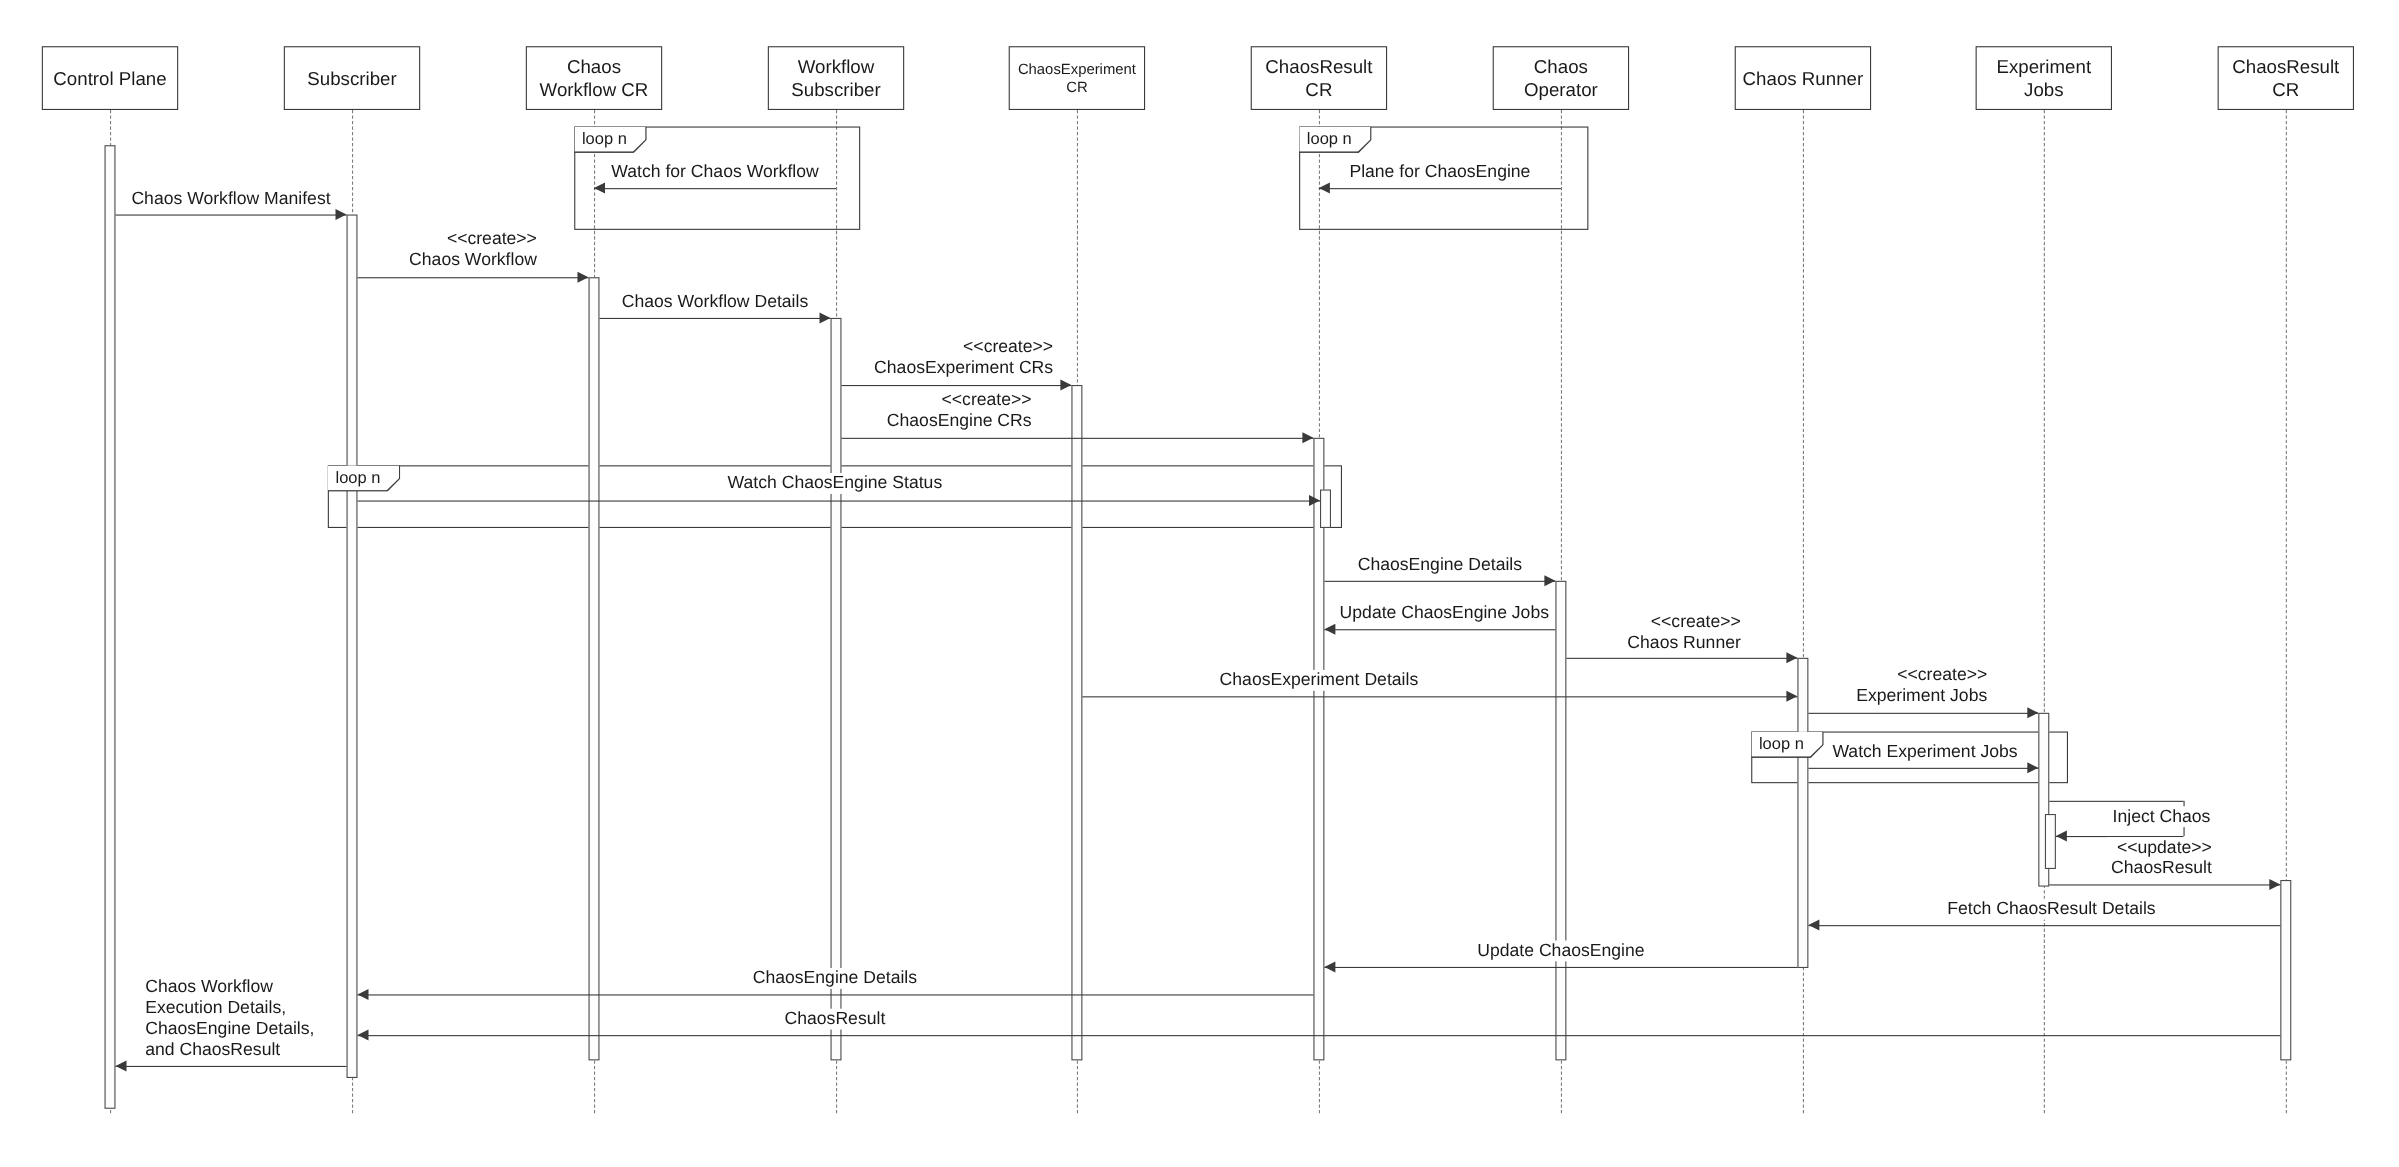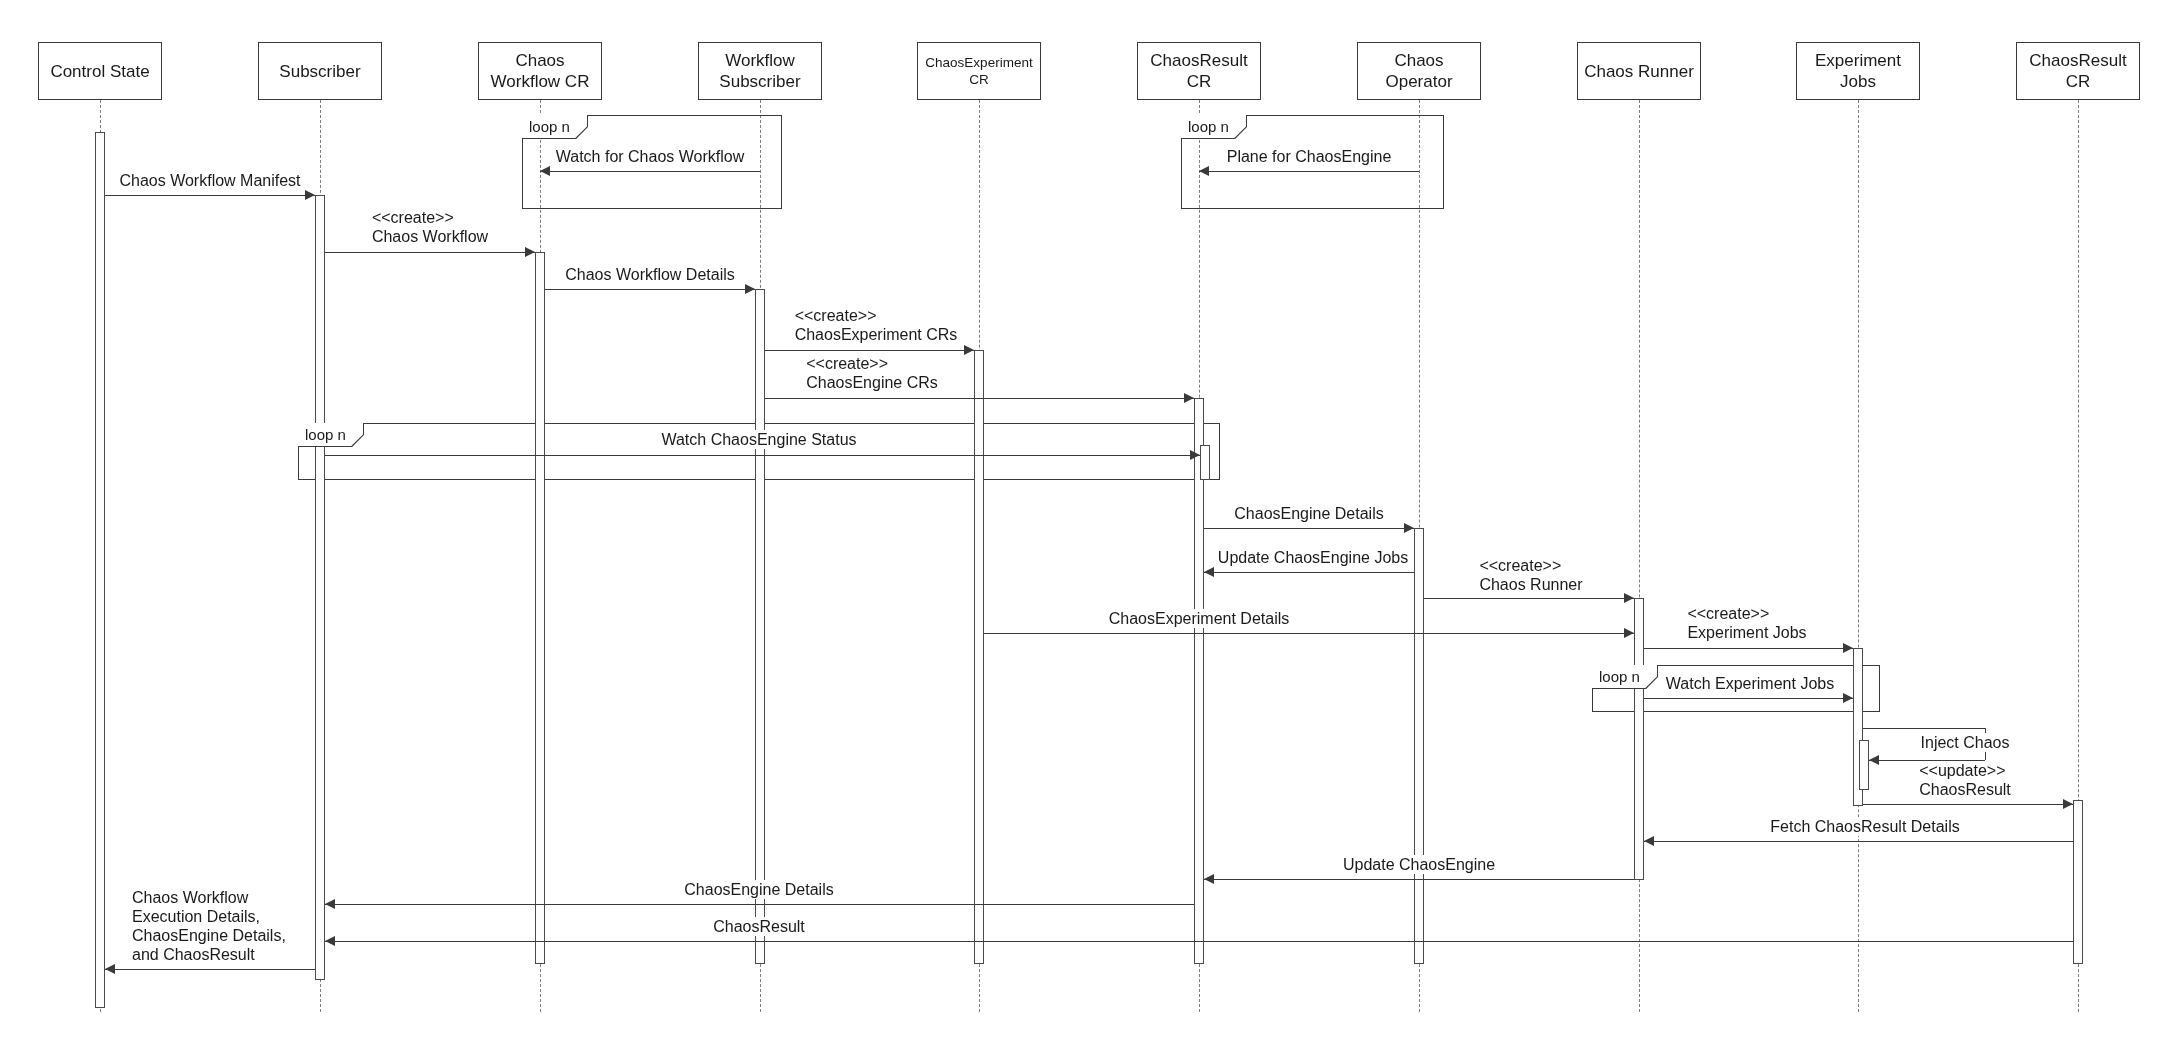--- a/index.html
+++ b/index.html
@@ -22,21 +22,21 @@
              display:flex; align-items:center; padding-left:7px; font-size:15px; }
 
   .act { position:absolute; width:10px; background:#fdfdfd; border:1px solid #4a4a4a; z-index:3; }
 
   .ln  { position:absolute; height:0; border-top:1px solid #3a3a3a; z-index:4; }
   .vln { position:absolute; width:0; border-left:1px solid #3a3a3a; z-index:4; }
   .ah  { position:absolute; width:0; height:0; border-top:5px solid transparent; border-bottom:5px solid transparent; z-index:4; }
   .ah-r { border-left:10px solid #3a3a3a; }
   .ah-l { border-right:10px solid #3a3a3a; }
 
-  .mlbl { position:absolute; transform:translateX(-50%); text-align:left; white-space:pre-line;
+  .mlbl { position:absolute; transform:translateX(-50%); text-align:right; white-space:pre-line;
           font-size:16px; line-height:19px; background:#ffffff; padding:0 4px; z-index:4; }
   .mlbl-left { position:absolute; text-align:left; white-space:pre-line;
           font-size:16px; line-height:19px; background:#ffffff; z-index:4; }
 </style>
 </head>
 <body>
 
 <div class="canvas">
 
   <div class="lifeline" style="left:100px;top:100px;height:912px"></div>
@@ -171,21 +171,21 @@
   <div class="ah ah-l" style="left:325px;top:936px"></div>
   <div class="mlbl" style="left:759px;top:917px">ChaosResult</div>
 
   <div class="ln" style="left:105px;top:969px;width:210px"></div>
   <div class="ah ah-l" style="left:105px;top:964px"></div>
   <div class="mlbl-left" style="left:132px;top:888px">Chaos Workflow
 Execution Details,
 ChaosEngine Details,
 and ChaosResult</div>
 
-  <div class="pbox" style="left:38px;top:42px">Control State</div>
+  <div class="pbox" style="left:38px;top:42px">Control Plane</div>
   <div class="pbox" style="left:258px;top:42px">Subscriber</div>
   <div class="pbox" style="left:478px;top:42px">Chaos
 Workflow CR</div>
   <div class="pbox" style="left:698px;top:42px">Workflow
 Subscriber</div>
   <div class="pbox small" style="left:917px;top:42px">ChaosExperiment
 CR</div>
   <div class="pbox" style="left:1137px;top:42px">ChaosResult
 CR</div>
   <div class="pbox" style="left:1357px;top:42px">Chaos

